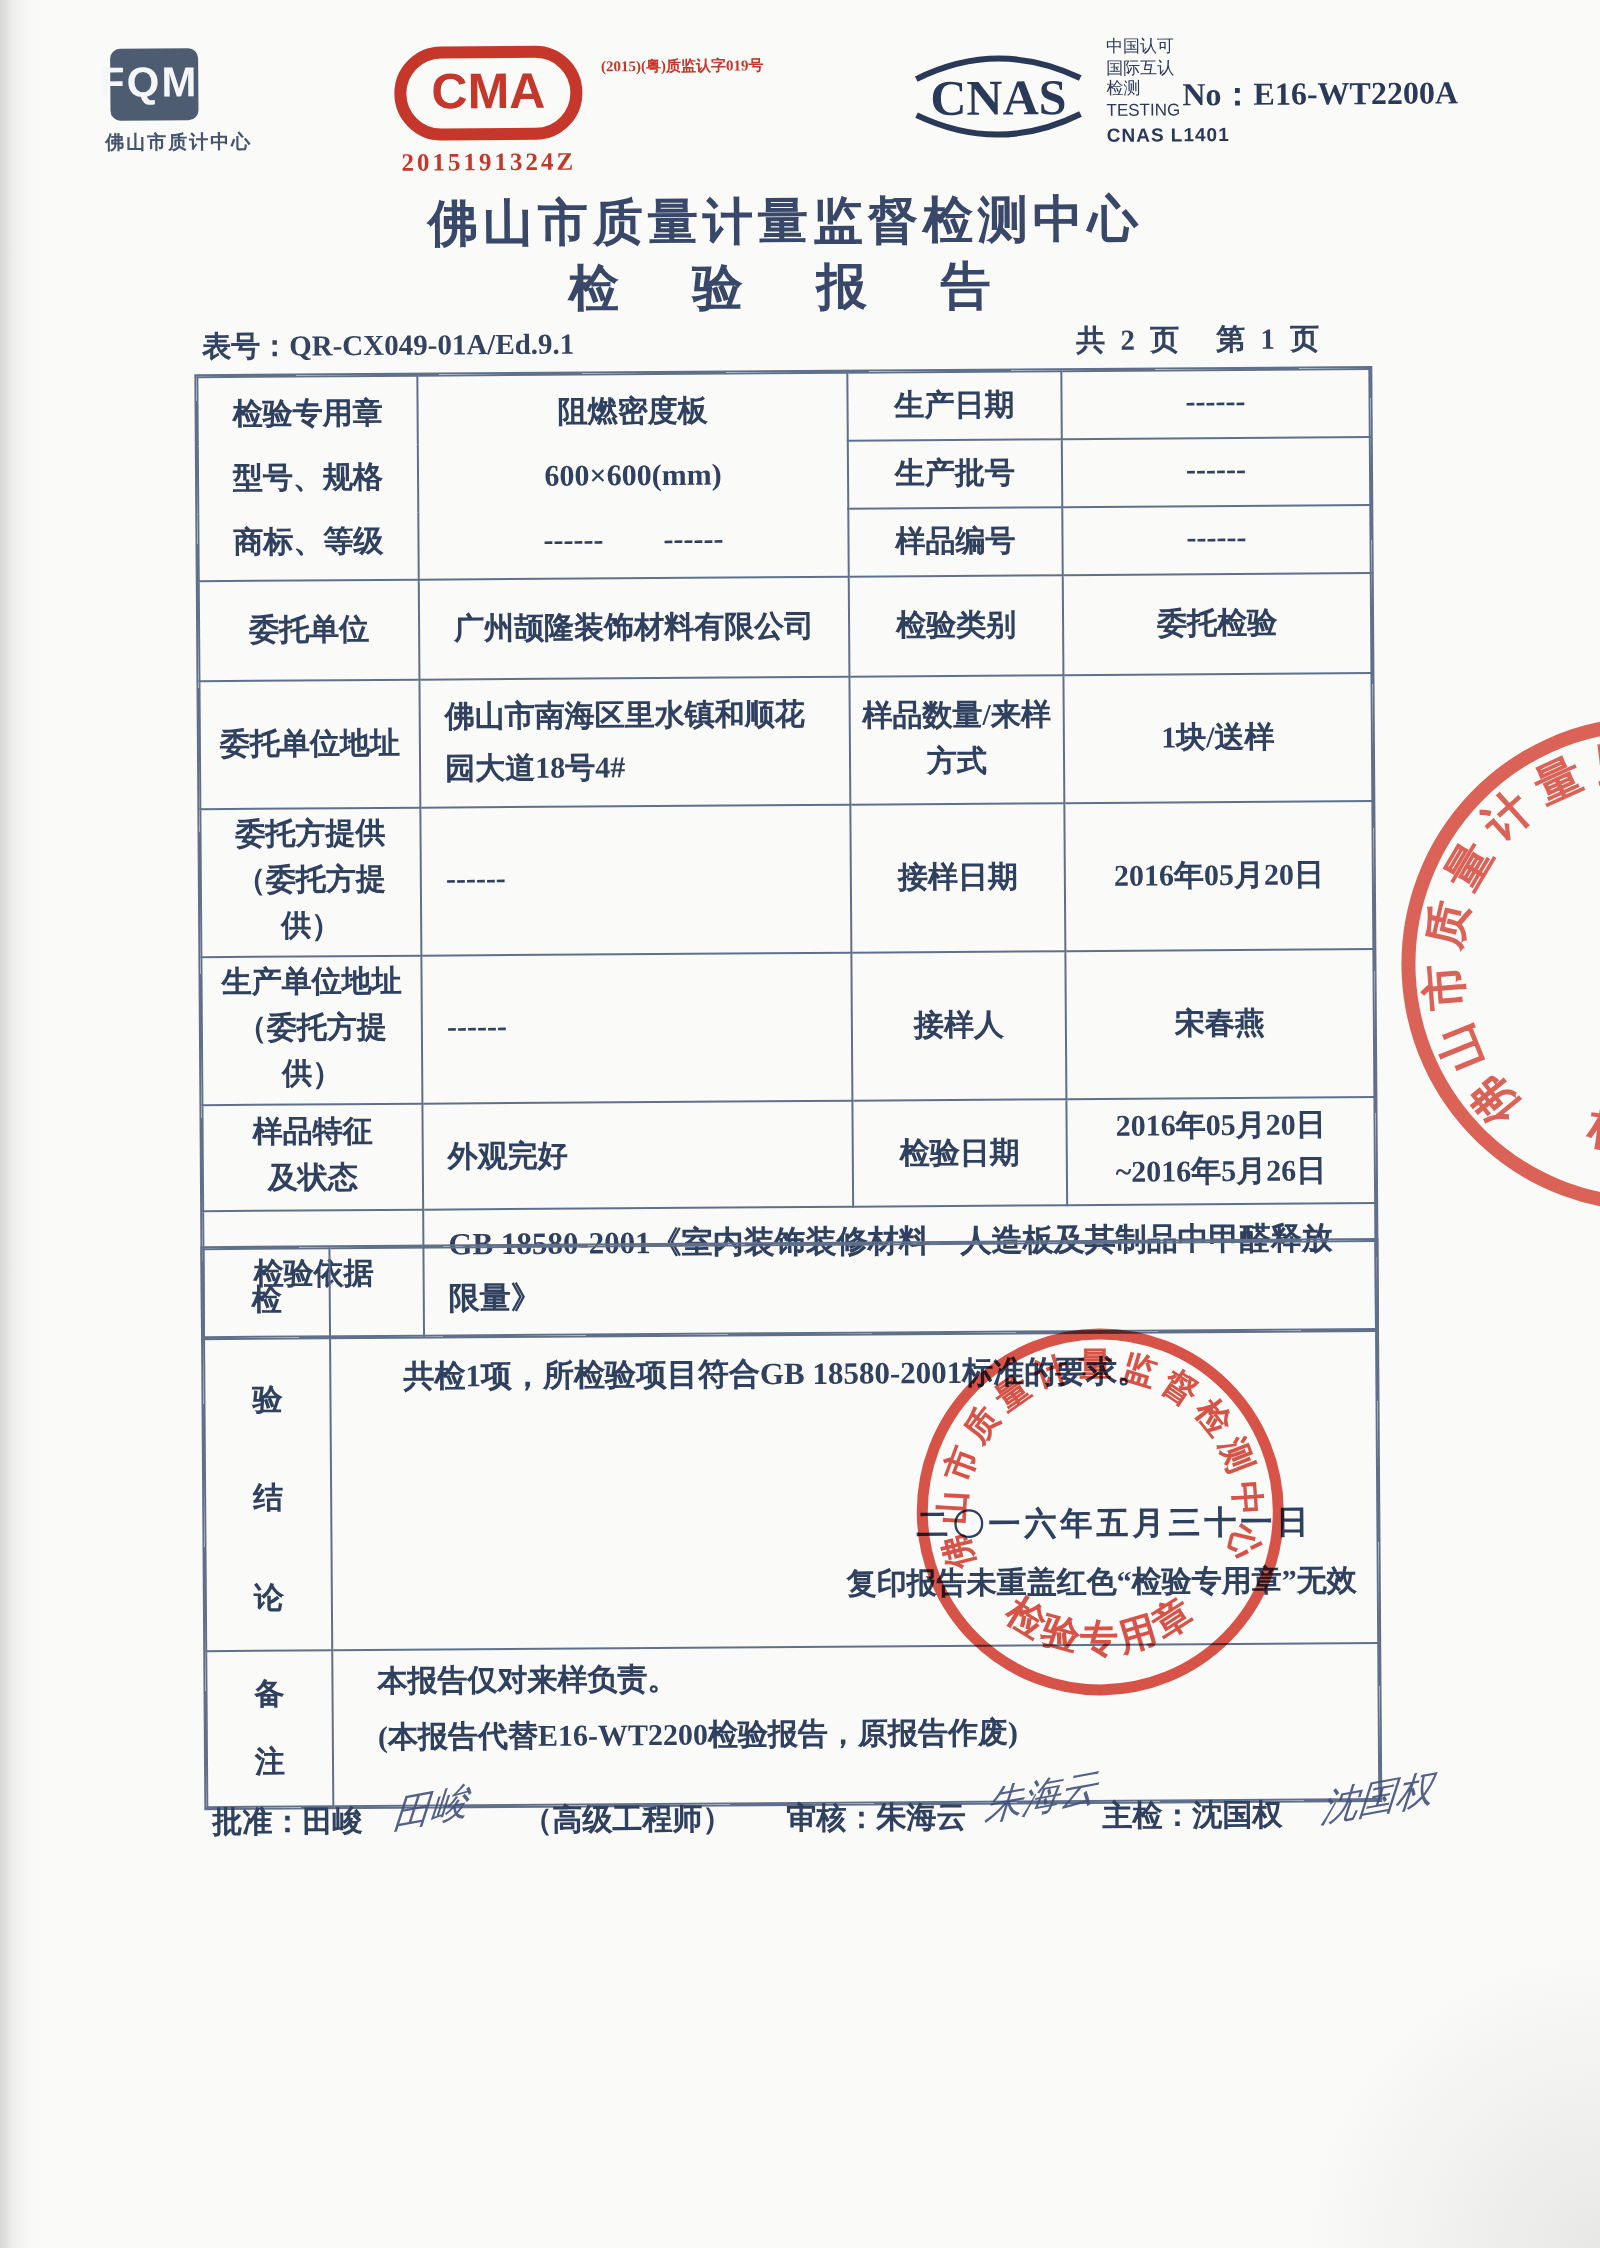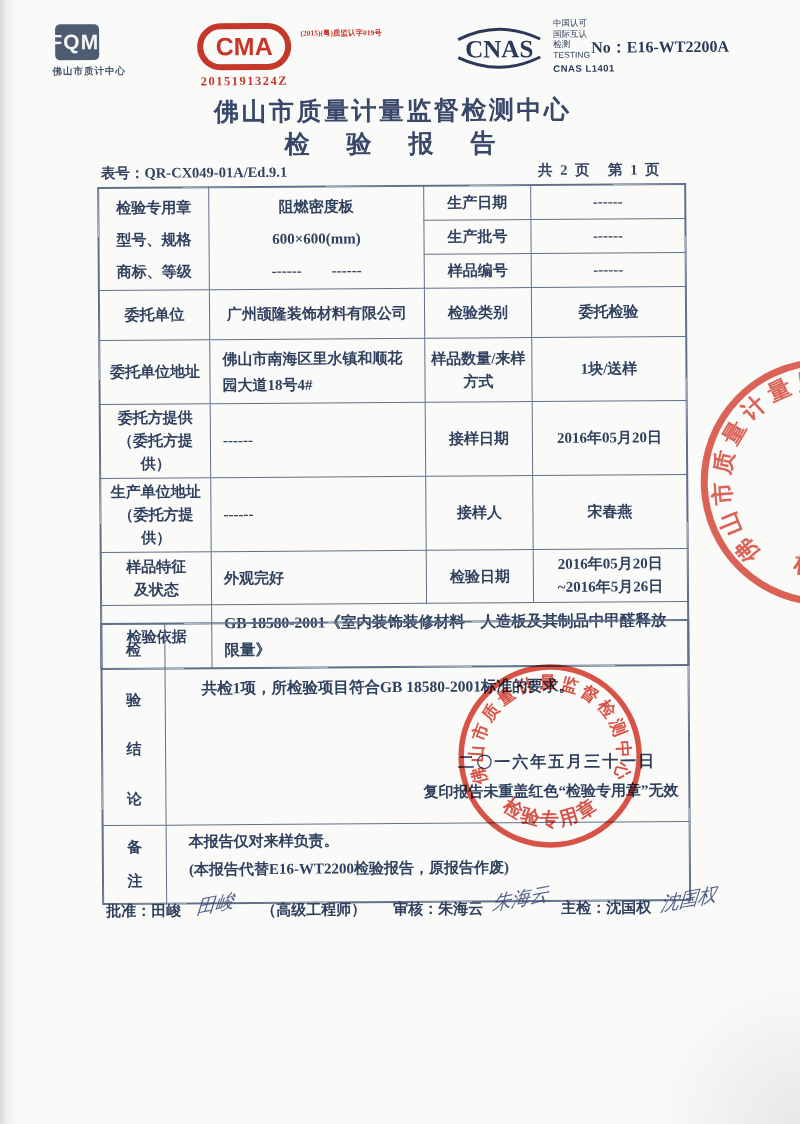--- a/index.html
+++ b/index.html
@@ -261,21 +261,21 @@
     </tr>
   </tbody>
       </table>
 
   <div class="abs sig-row">
     <span class="sig-item" style="left:3px;"><span>批准：</span><span>田峻</span></span>
     <span class="sig-item script" style="left:92px; top:-6px;">田峻</span>
     <span class="sig-item" style="left:158px;">（高级工程师）</span>
     <span class="sig-item" style="left:290px;"><span>审核：</span><span>朱海云</span></span>
     <span class="sig-item script" style="left:388px; top:-8px;">朱海云</span>
-    <span class="sig-item" style="left:458px;font-family:Liberation Mono, monospace;"><span>主检：</span><span>沈国权</span></span>
+    <span class="sig-item" style="left:448px;font-family:Liberation Mono, monospace;"><span>主检：</span><span>沈国权</span></span>
     <span class="sig-item script" style="left:556px; top:-6px;">沈国权</span>
   </div>
 
   <svg class="abs stamp stamp-center" viewBox="0 0 196 196">
     <defs>
       <path id="ringC" d="M 38,130 A 68 68 0 1 1 158,130" fill="none"></path>
       <path id="botC" d="M 45,146 A 75 75 0 0 0 151,146" fill="none"></path>
     </defs>
     <circle cx="98" cy="98" r="89" fill="none" stroke="#d23b2e" stroke-width="5.5"></circle>
     <text font-size="17" letter-spacing="3.5" fill="#d23b2e">

